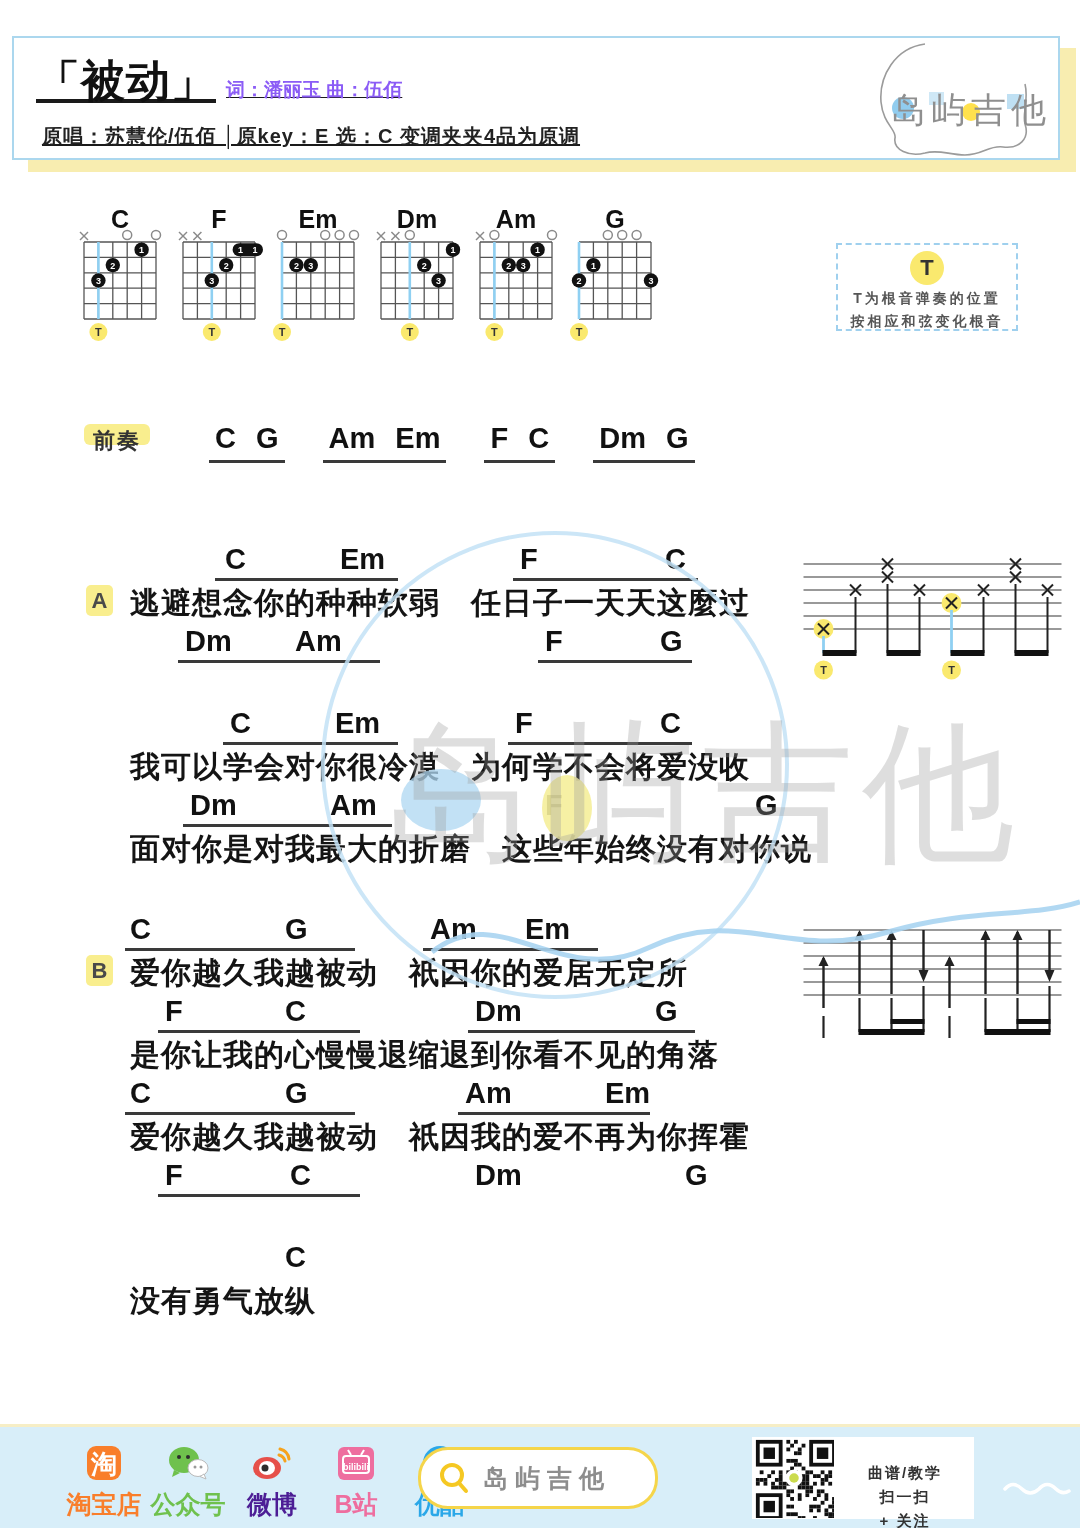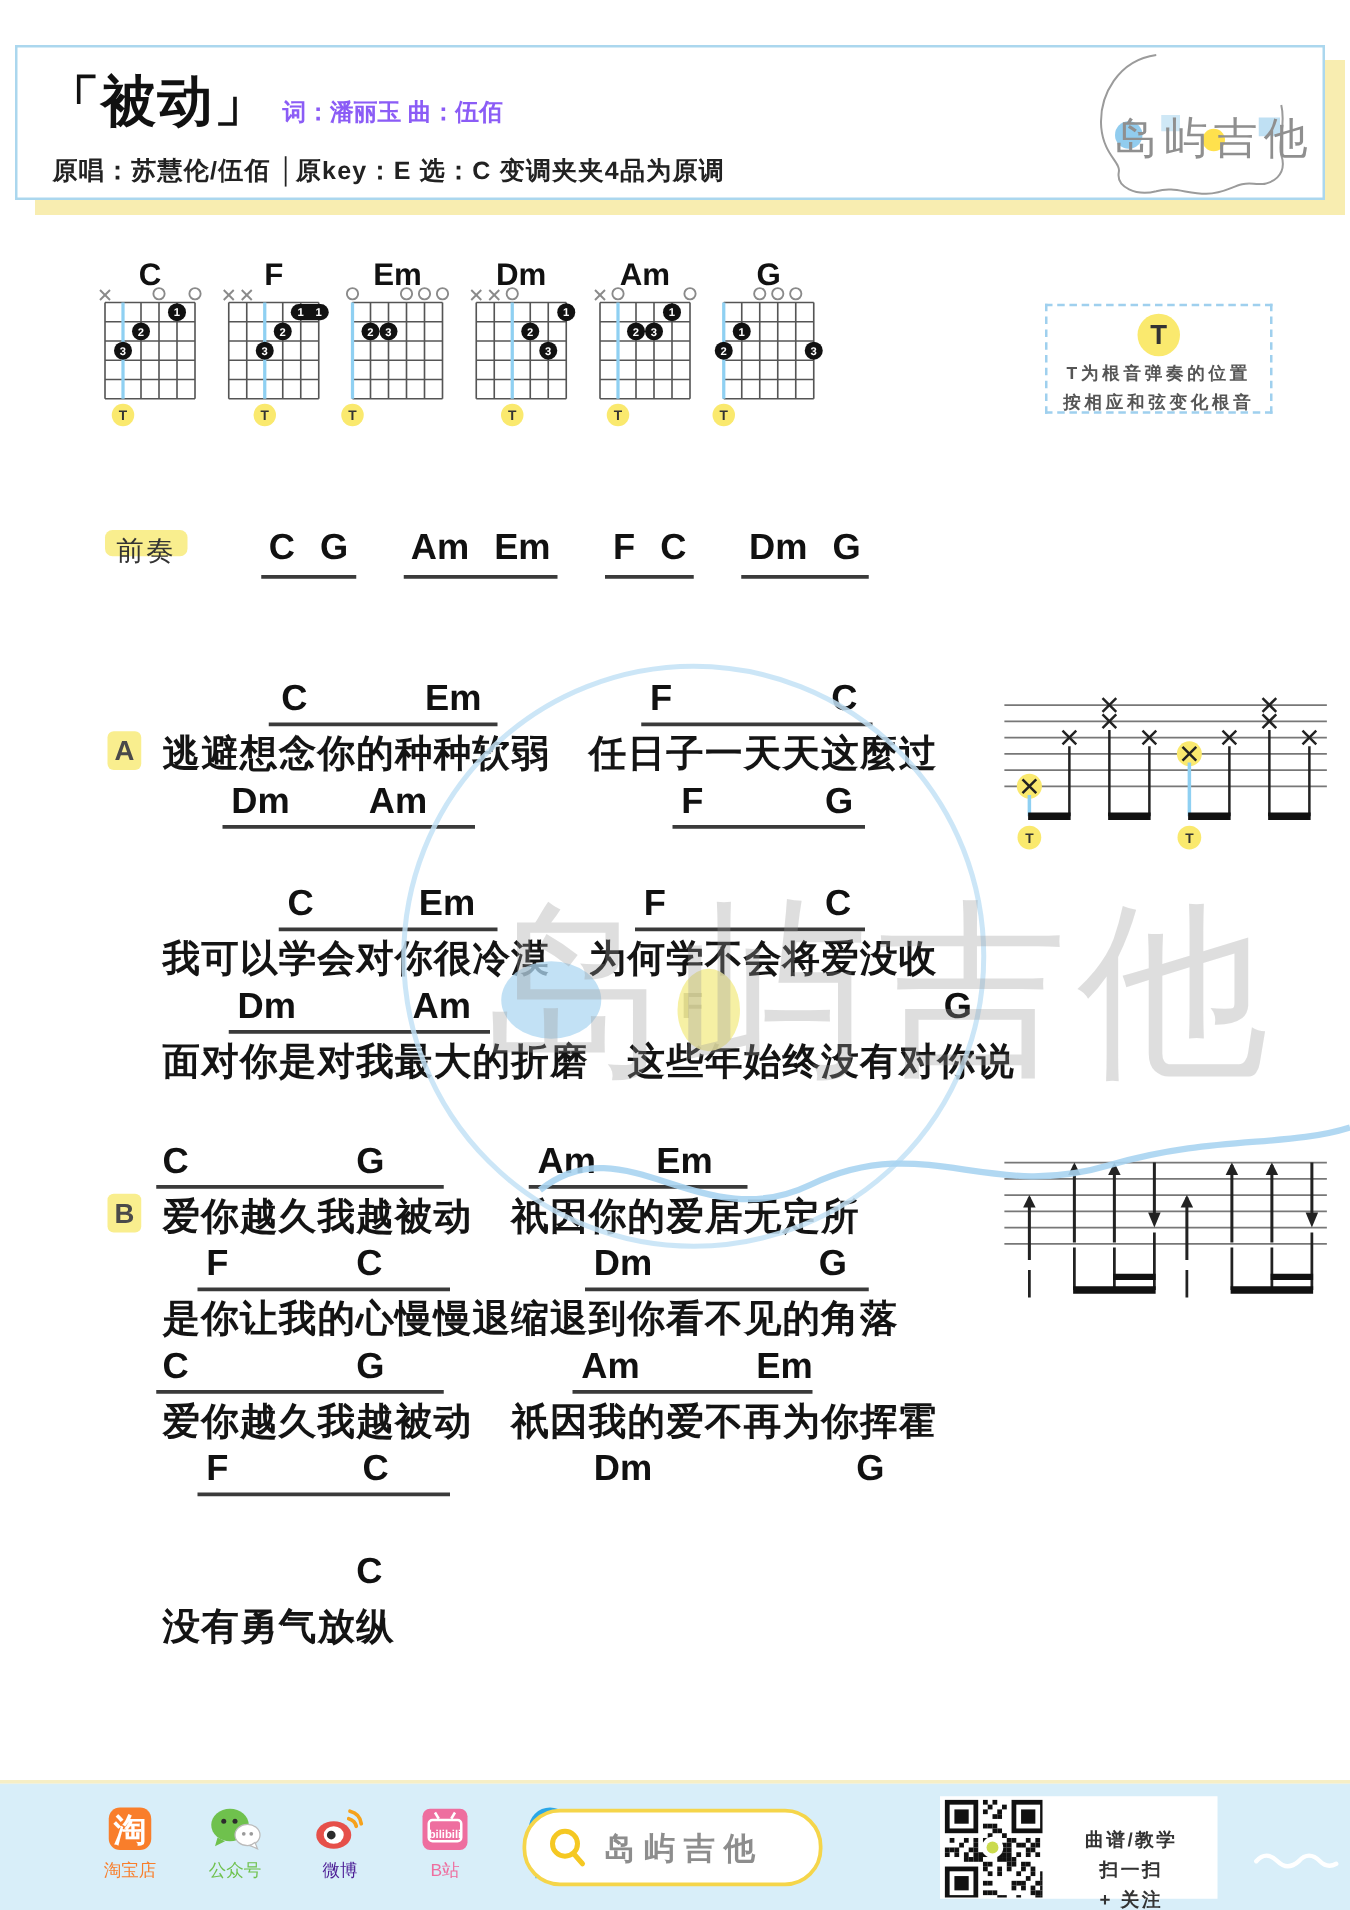--- a/index.html
+++ b/index.html
@@ -1,38 +1,38 @@
 <!DOCTYPE html>
 <html lang="zh"><head>
 <meta charset="utf-8">
 <style>
   html,body{margin:0;padding:0;}
   body{width:1080px;height:1528px;position:relative;background:#ffffff;
        font-family:"Liberation Sans","DejaVu Sans",sans-serif;overflow:hidden;color:#1a1a1a;}
   
   .header-box{position:absolute;left:12px;top:36px;width:1000px;height:88px;
       background:#fff;border:2px solid #abd7ee;box-shadow:16px 12px 0 #f8edb0;
-      padding:14px 22px 18px 22px;z-index:3;}
+      padding:14px 22px 18px 22px;z-index:3;text-decoration:underline;}
   .title-row{display:flex;align-items:baseline;}
   .song-title{font-size:44px;font-weight:800;letter-spacing:1px;color:#111;}
   .song-credits{font-size:19px;font-weight:700;margin-left:10px;color:#8b5cf6;}
   .song-meta{font-size:20px;font-weight:700;margin-top:12px;margin-left:6px;color:#222;letter-spacing:1px;}
   .logo-wrap{position:absolute;right:6px;top:-2px;width:185px;height:125px;}
   
   #chord-row{position:absolute;left:68px;top:210px;z-index:2;display:flex;}
   .chord-svg{display:block;}
   
   .tbox{position:absolute;left:836px;top:243px;width:182px;height:88px;z-index:2;
       border:2px dashed #9fd0ee;background:#fff;text-align:center;padding-top:6px;box-sizing:border-box;}
   .tbox .tsym{display:inline-block;width:34px;height:34px;border-radius:50%;background:#fae96e;
       font-size:22px;font-weight:700;line-height:34px;color:#333;}
   .tbox .tline{font-size:14px;color:#555;letter-spacing:3px;margin-top:5px;font-weight:600;}
   
   .intro-badge{position:absolute;left:84px;top:424px;width:66px;height:21px;background:#f9ee8e;
-      border-radius:6px;text-align:center;line-height:34px;font-size:22px;font-weight:400;color:#333;
+      border-radius:6px;text-align:center;line-height:34px;font-size:22px;font-weight:700;color:#333;
       letter-spacing:2px;z-index:2;}
   #intro-groups{position:absolute;left:209px;top:422px;z-index:2;display:flex;}
   .intro-group{font-size:29px;font-weight:700;color:#111;border-bottom:3px solid #3a3a3a;
       padding:0 6px 5px 6px;margin-right:38px;white-space:pre;word-spacing:12px;}
   
   .sec-badge{position:absolute;left:86px;width:27px;height:31px;background:#f9ee8e;border-radius:5px;
       text-align:center;line-height:31px;font-size:22px;font-weight:700;color:#4a4a4a;z-index:2;}
   .line{position:absolute;left:130px;height:80px;z-index:2;width:760px;}
   .chord-label{position:absolute;top:0;font-size:29px;font-weight:700;color:#111;line-height:1;}
   .chord-ul{position:absolute;top:33px;border-top:3px solid #3a3a3a;height:0;}
@@ -40,21 +40,21 @@
   
   .tab-wrap{position:absolute;z-index:2;}
   
   #watermark{position:absolute;left:0;top:0;z-index:4;pointer-events:none;}
   
   .footer-hairline{position:absolute;left:0;top:1424px;width:1080px;height:3px;background:#f6eec6;z-index:2;}
   .footer{position:absolute;left:0;top:1427px;width:1080px;height:101px;background:#d8eef9;z-index:5;}
   .f-links{position:absolute;left:62px;top:14px;display:flex;}
   .f-link{width:84px;text-align:center;cursor:pointer;}
   .f-ico{height:44px;display:flex;align-items:center;justify-content:center;}
-  .f-label{font-size:14px;font-weight:400;margin-top:3px;}
+  .f-label{font-size:25px;font-weight:700;margin-top:3px;}
   .search-pill{position:absolute;left:418px;top:20px;width:234px;height:56px;background:#fff;
       border:3px solid #f5d54a;border-radius:30px;display:flex;align-items:center;cursor:pointer;}
   .search-text{font-size:25px;color:#8d8d8d;letter-spacing:7px;font-weight:600;margin-left:6px;}
   .qr-card{position:absolute;left:752px;top:10px;width:222px;height:82px;background:#fff;display:flex;}
   .qr-img{width:80px;height:80px;margin:1px 2px;}
   .qr-text{flex:1;text-align:center;padding-top:6px;margin-top:18px;}
   .qr-line{font-size:15px;color:#333;font-weight:600;line-height:24px;letter-spacing:2px;}
   .squiggle{position:absolute;left:1002px;top:52px;}
 </style>
 </head>

